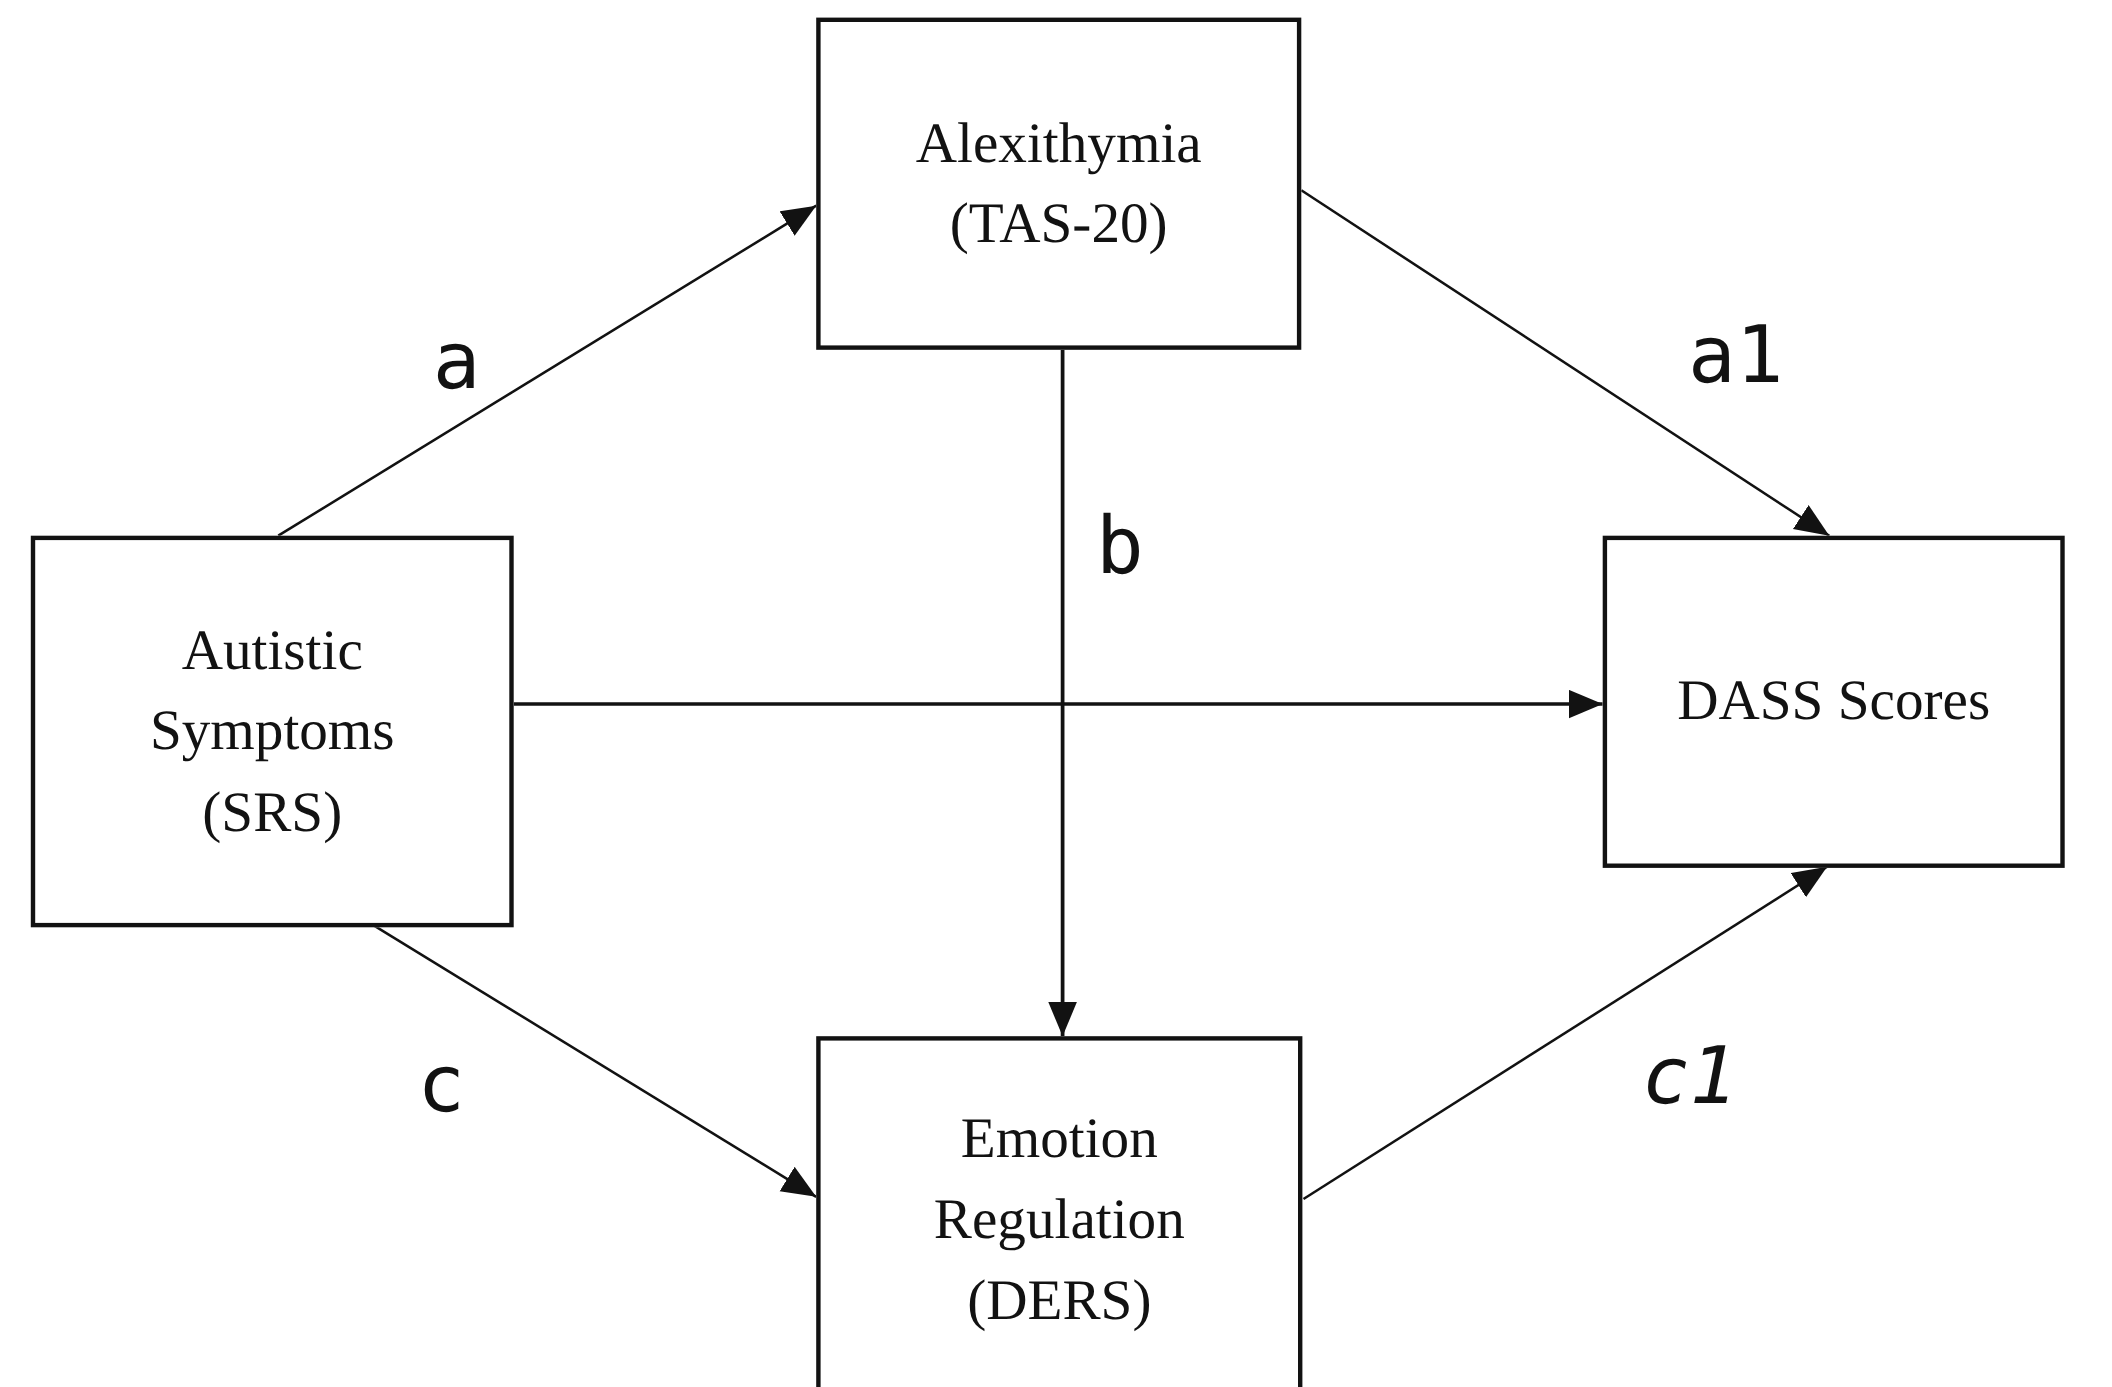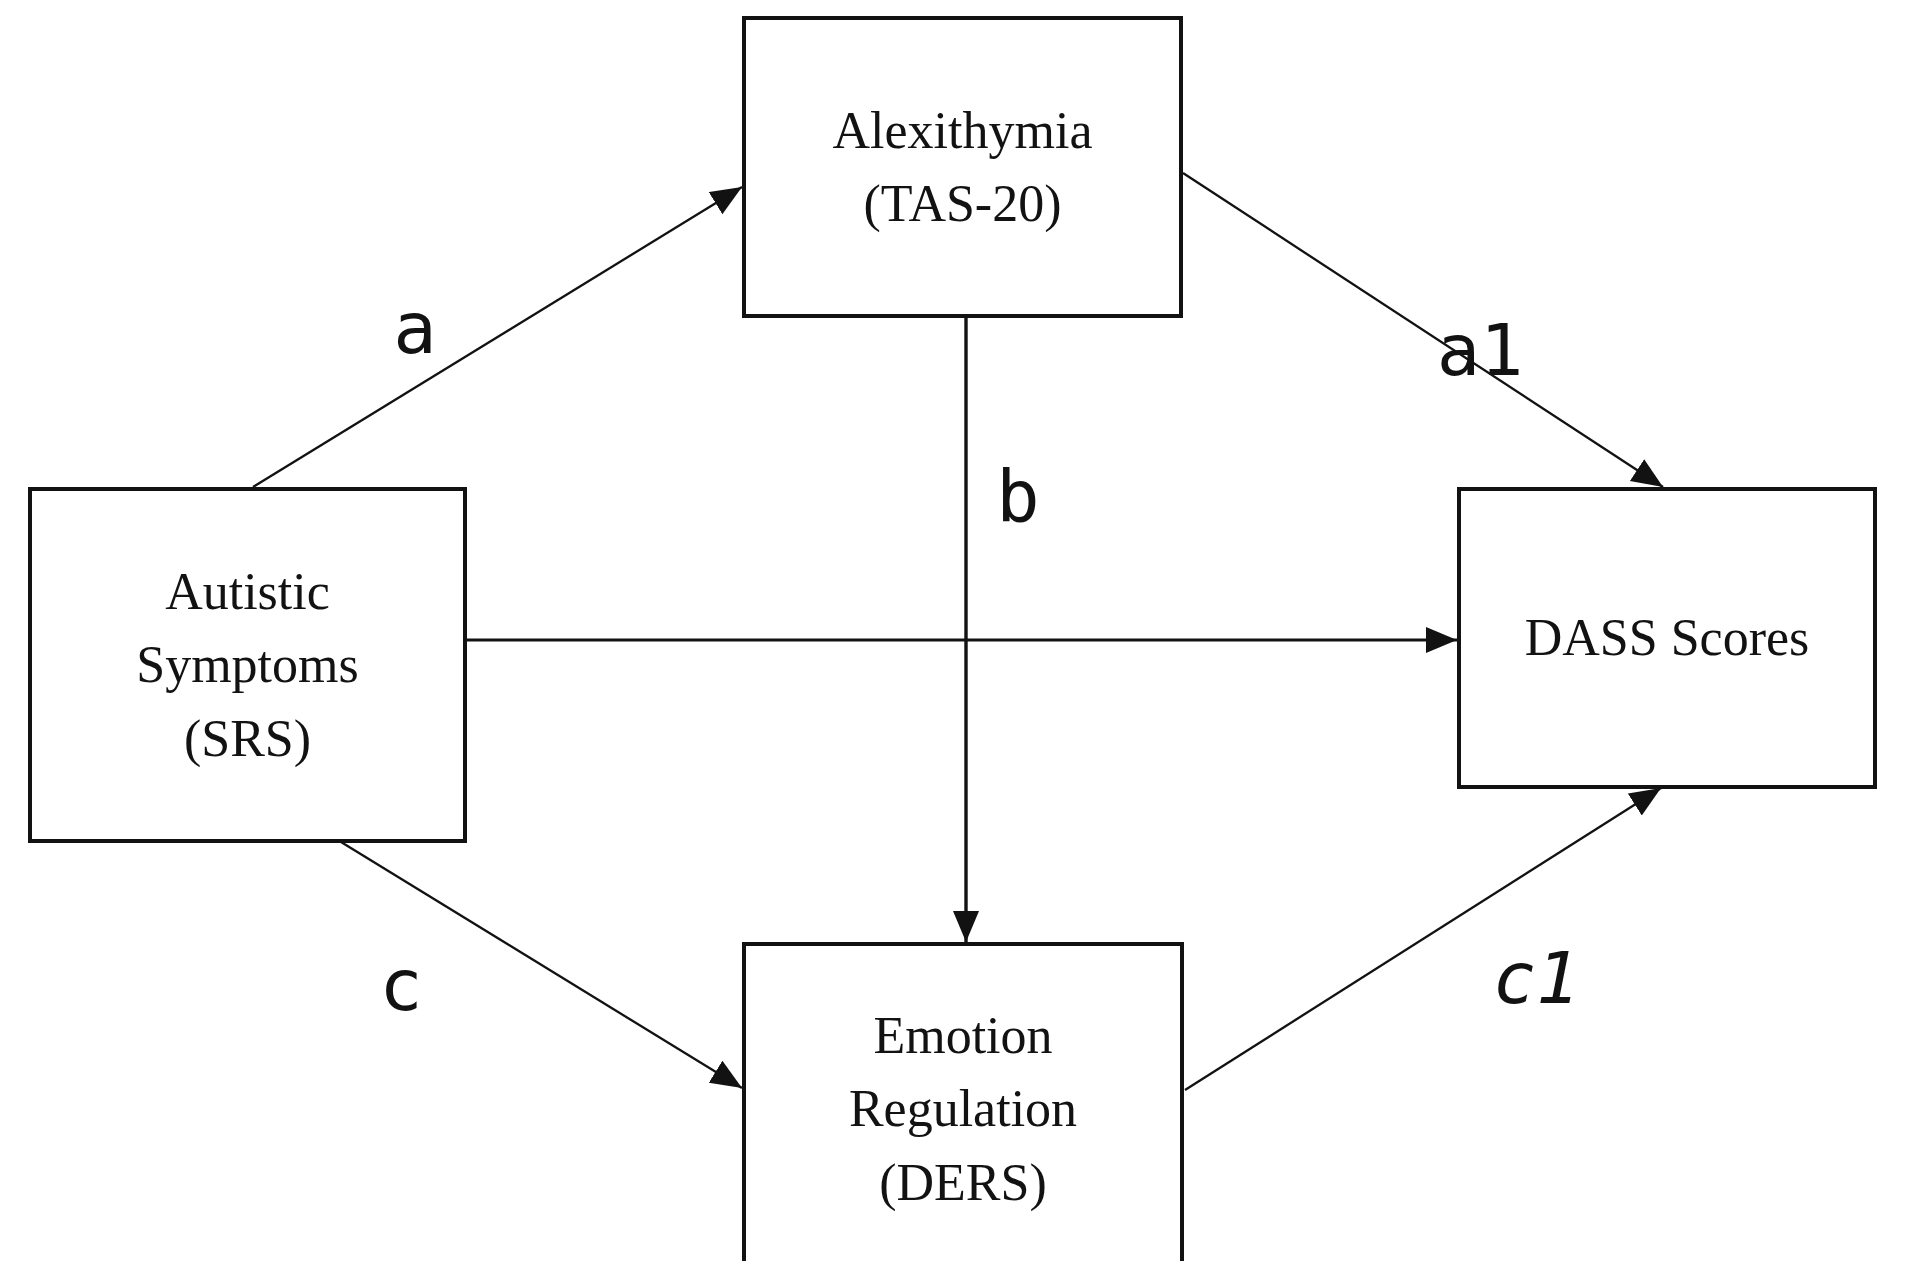--- a/index.html
+++ b/index.html
@@ -49,21 +49,21 @@
     transform: translate(-50%, -50%);
     font-family: "DejaVu Sans Mono", monospace;
     font-size: 72px;
     line-height: 1;
     color: #121212;
     white-space: nowrap;
   }
   .label-a  { left: 415px;  top: 328px; }
   .label-b  { left: 1018px; top: 496px; }
   .label-c  { left: 401px;  top: 985px; }
-  .label-a1 { left: 1480px; top: 322px; margin-top: 28px; }
+  .label-a1 { left: 1578px; top: 322px; }
   .label-c1 { left: 1536px; top: 978px; font-style: italic; }
 </style>
 </head>
 <body>
 
 <div class="canvas">
 
   <svg class="arrow-layer" width="1920" height="1261" viewBox="0 0 1920 1261" xmlns="http://www.w3.org/2000/svg">
     <defs>
       <marker id="ah" markerUnits="userSpaceOnUse" markerWidth="38" markerHeight="30" refX="31" refY="13" orient="auto">

